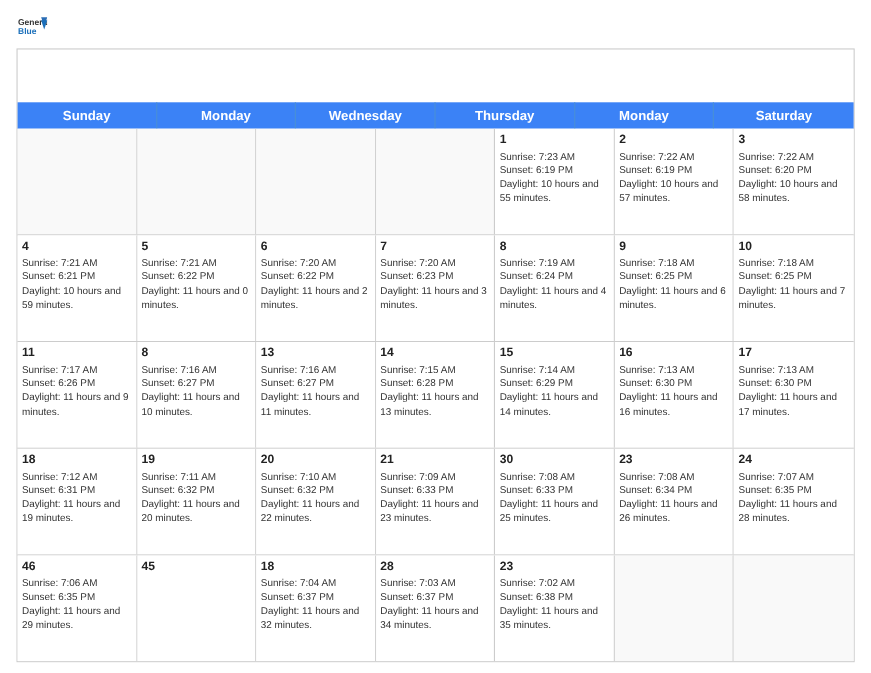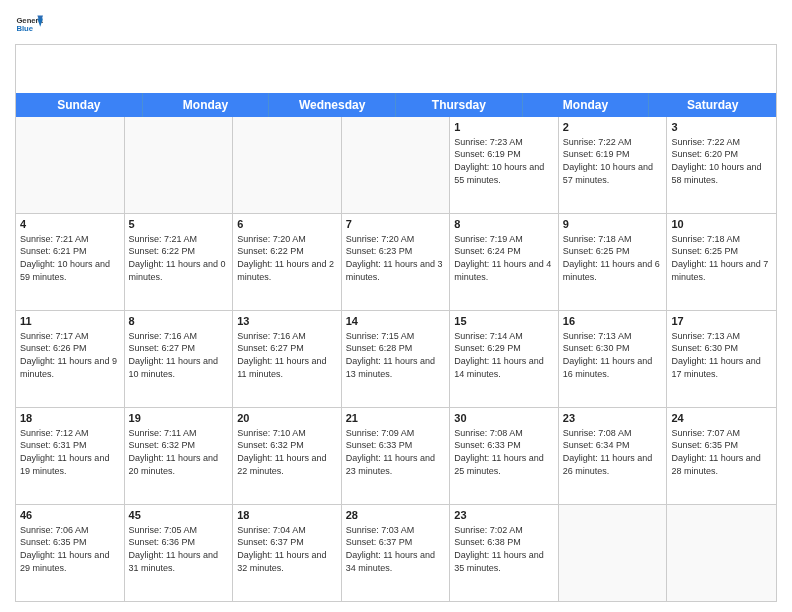--- a/index.html
+++ b/index.html
@@ -233,21 +233,20 @@
             <div class="sun-info">Sunrise: 7:07 AM<br>Sunset: 6:35 PM<br>Daylight: 11 hours and 28 minutes.</div>
           </div>
         </div>
         <div class="cal-row">
           <div class="cal-cell">
             <div class="day-num">46</div>
             <div class="sun-info">Sunrise: 7:06 AM<br>Sunset: 6:35 PM<br>Daylight: 11 hours and 29 minutes.</div>
           </div>
           <div class="cal-cell">
             <div class="day-num">45</div>
-            <div class="sun-info">Sunrise: 7:05 AM<br>Sunset: 6:36 PM<br>Daylight: 11 hours and 31 minutes.</div>
           </div>
           <div class="cal-cell">
             <div class="day-num">18</div>
             <div class="sun-info">Sunrise: 7:04 AM<br>Sunset: 6:37 PM<br>Daylight: 11 hours and 32 minutes.</div>
           </div>
           <div class="cal-cell">
             <div class="day-num">28</div>
             <div class="sun-info">Sunrise: 7:03 AM<br>Sunset: 6:37 PM<br>Daylight: 11 hours and 34 minutes.</div>
           </div>
           <div class="cal-cell">

